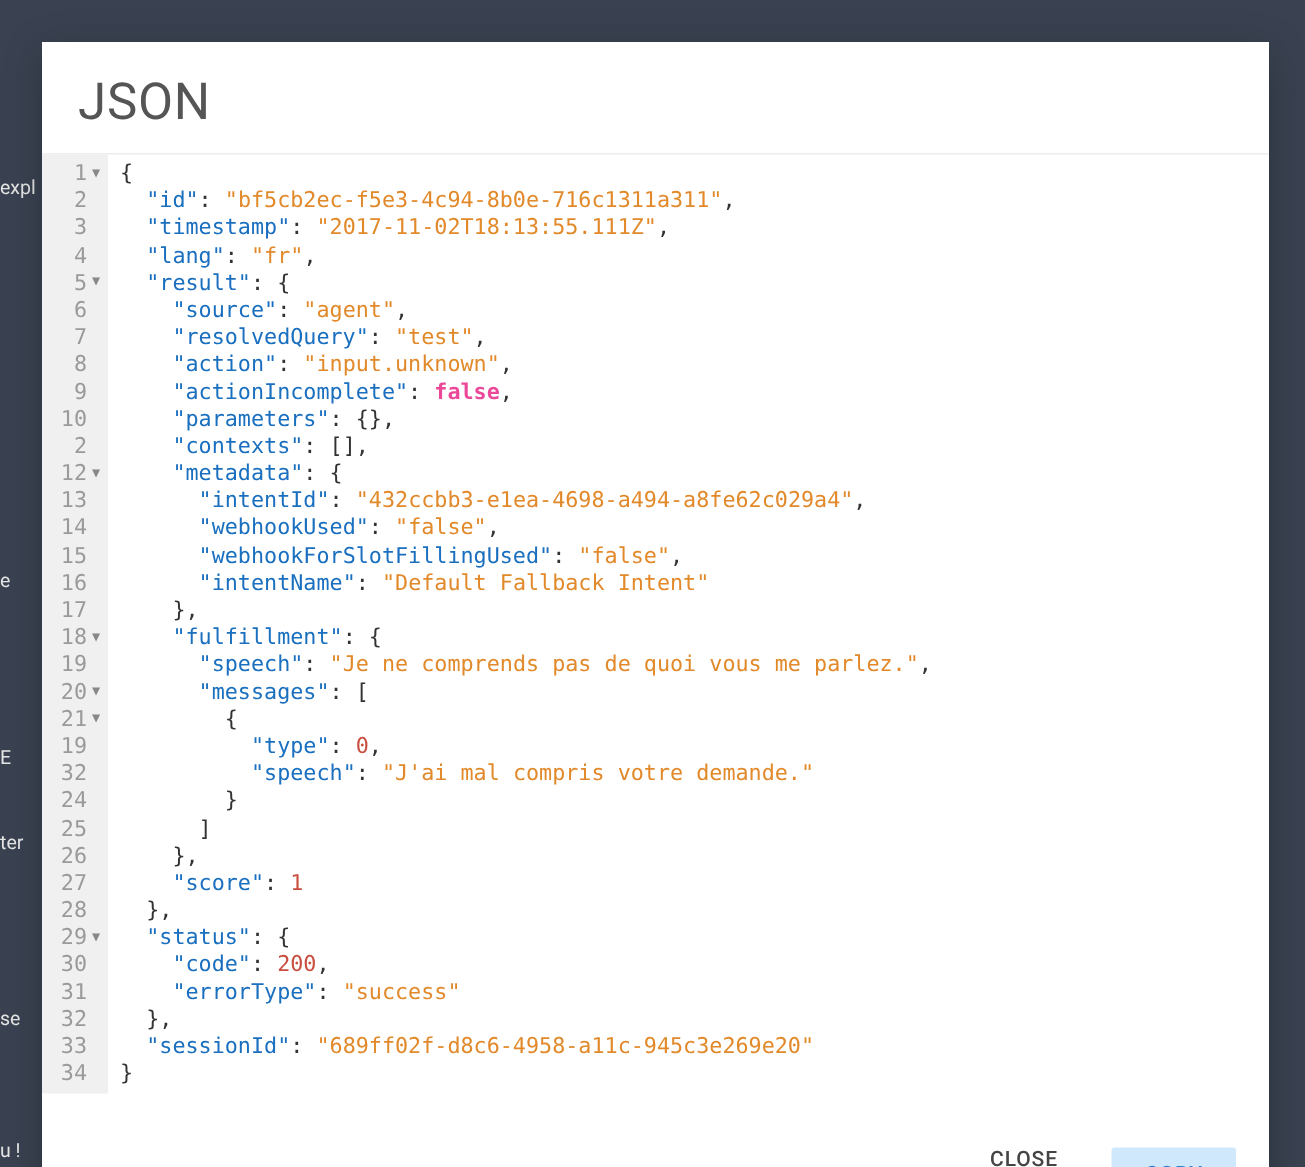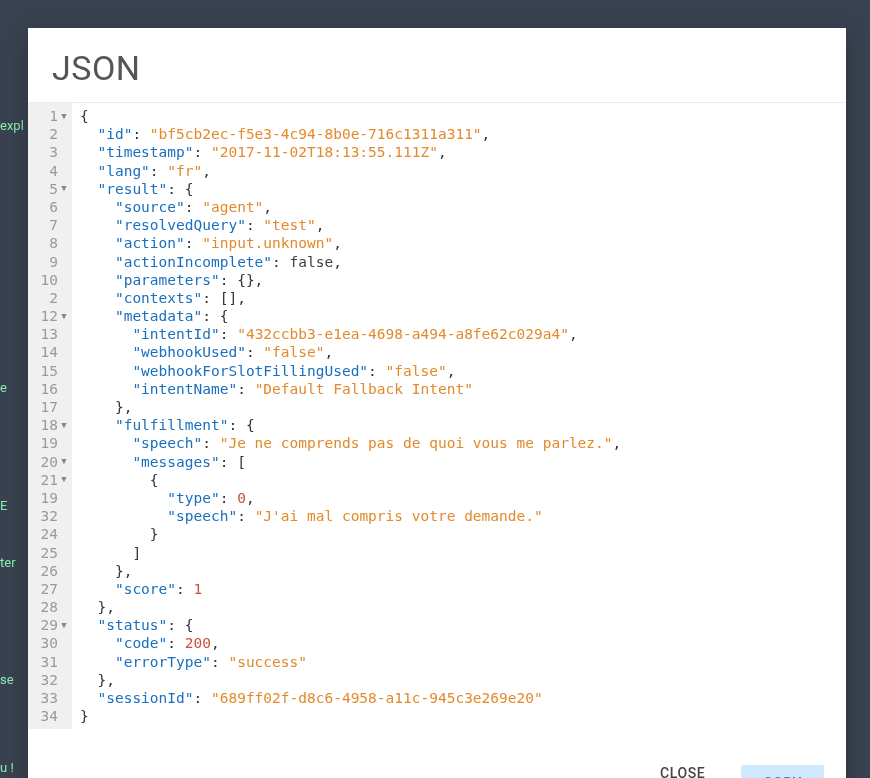--- a/index.html
+++ b/index.html
@@ -4,21 +4,21 @@
 <style>
   * { box-sizing: border-box; margin: 0; padding: 0; }
   html, body { width: 870px; height: 778px; overflow: hidden; }
   body {
     background: #3a4251;
     font-family: -apple-system, BlinkMacSystemFont, "Segoe UI", Roboto, Helvetica, Arial, sans-serif;
     position: relative;
   }
   .bg-hint {
     position: absolute;
-    color: #86efac;
+    color: #e5e5e5;
     font-size: 13px;
   }
   .modal {
     position: absolute;
     left: 28px;
     top: 28px;
     width: 818px;
     background: #fff;
     box-shadow: 0 6px 24px rgba(0,0,0,0.25);
     display: flex;
@@ -71,21 +71,21 @@
     padding: 4px 0 4px 8px;
     white-space: pre;
     flex: 1;
     overflow: hidden;
     color: #333;
   }
   .code-line { height: 18.2px; }
   .tok-key { color: #1a6fbf; }
   .tok-str { color: #e28a2b; }
   .tok-num { color: #c94f3f; }
-  .tok-bool { color: #404040; }
+  .tok-bool { color: #ec4899; font-weight: bold; }
   .tok-punc { color: #333; }
   .modal-footer {
     display: flex;
     justify-content: flex-end;
     gap: 14px;
     padding: 16px 22px 18px 22px;
   }
   .btn {
     border: none;
     font-size: 14px;

